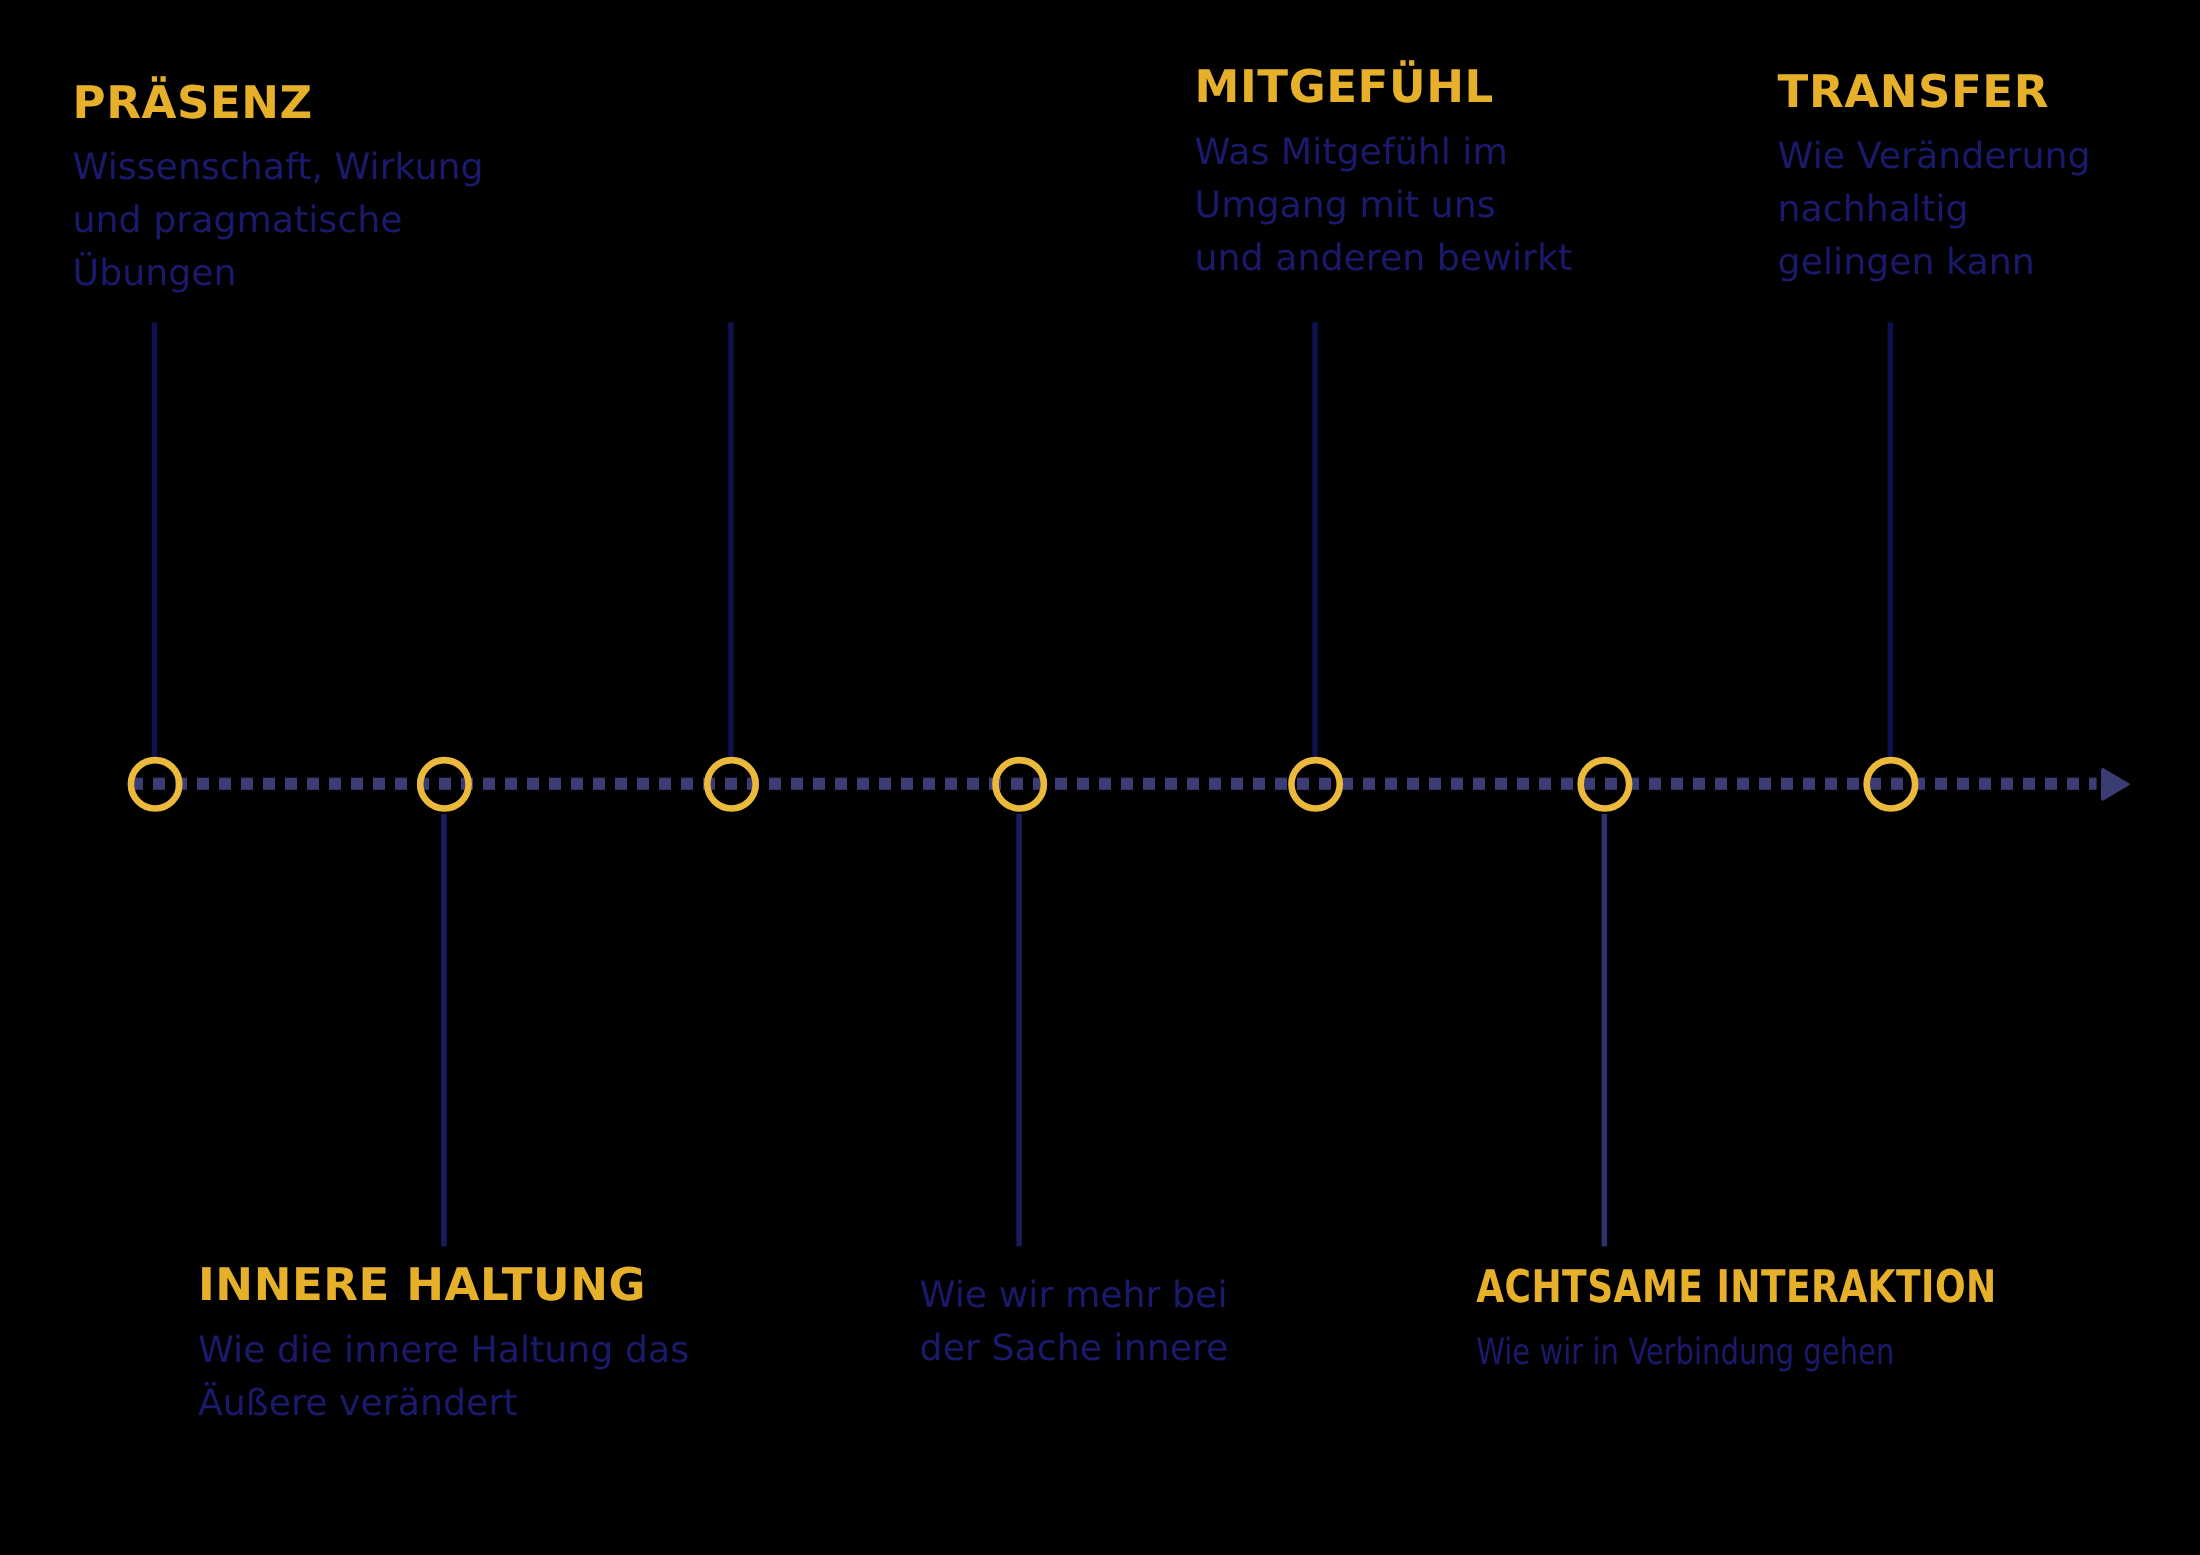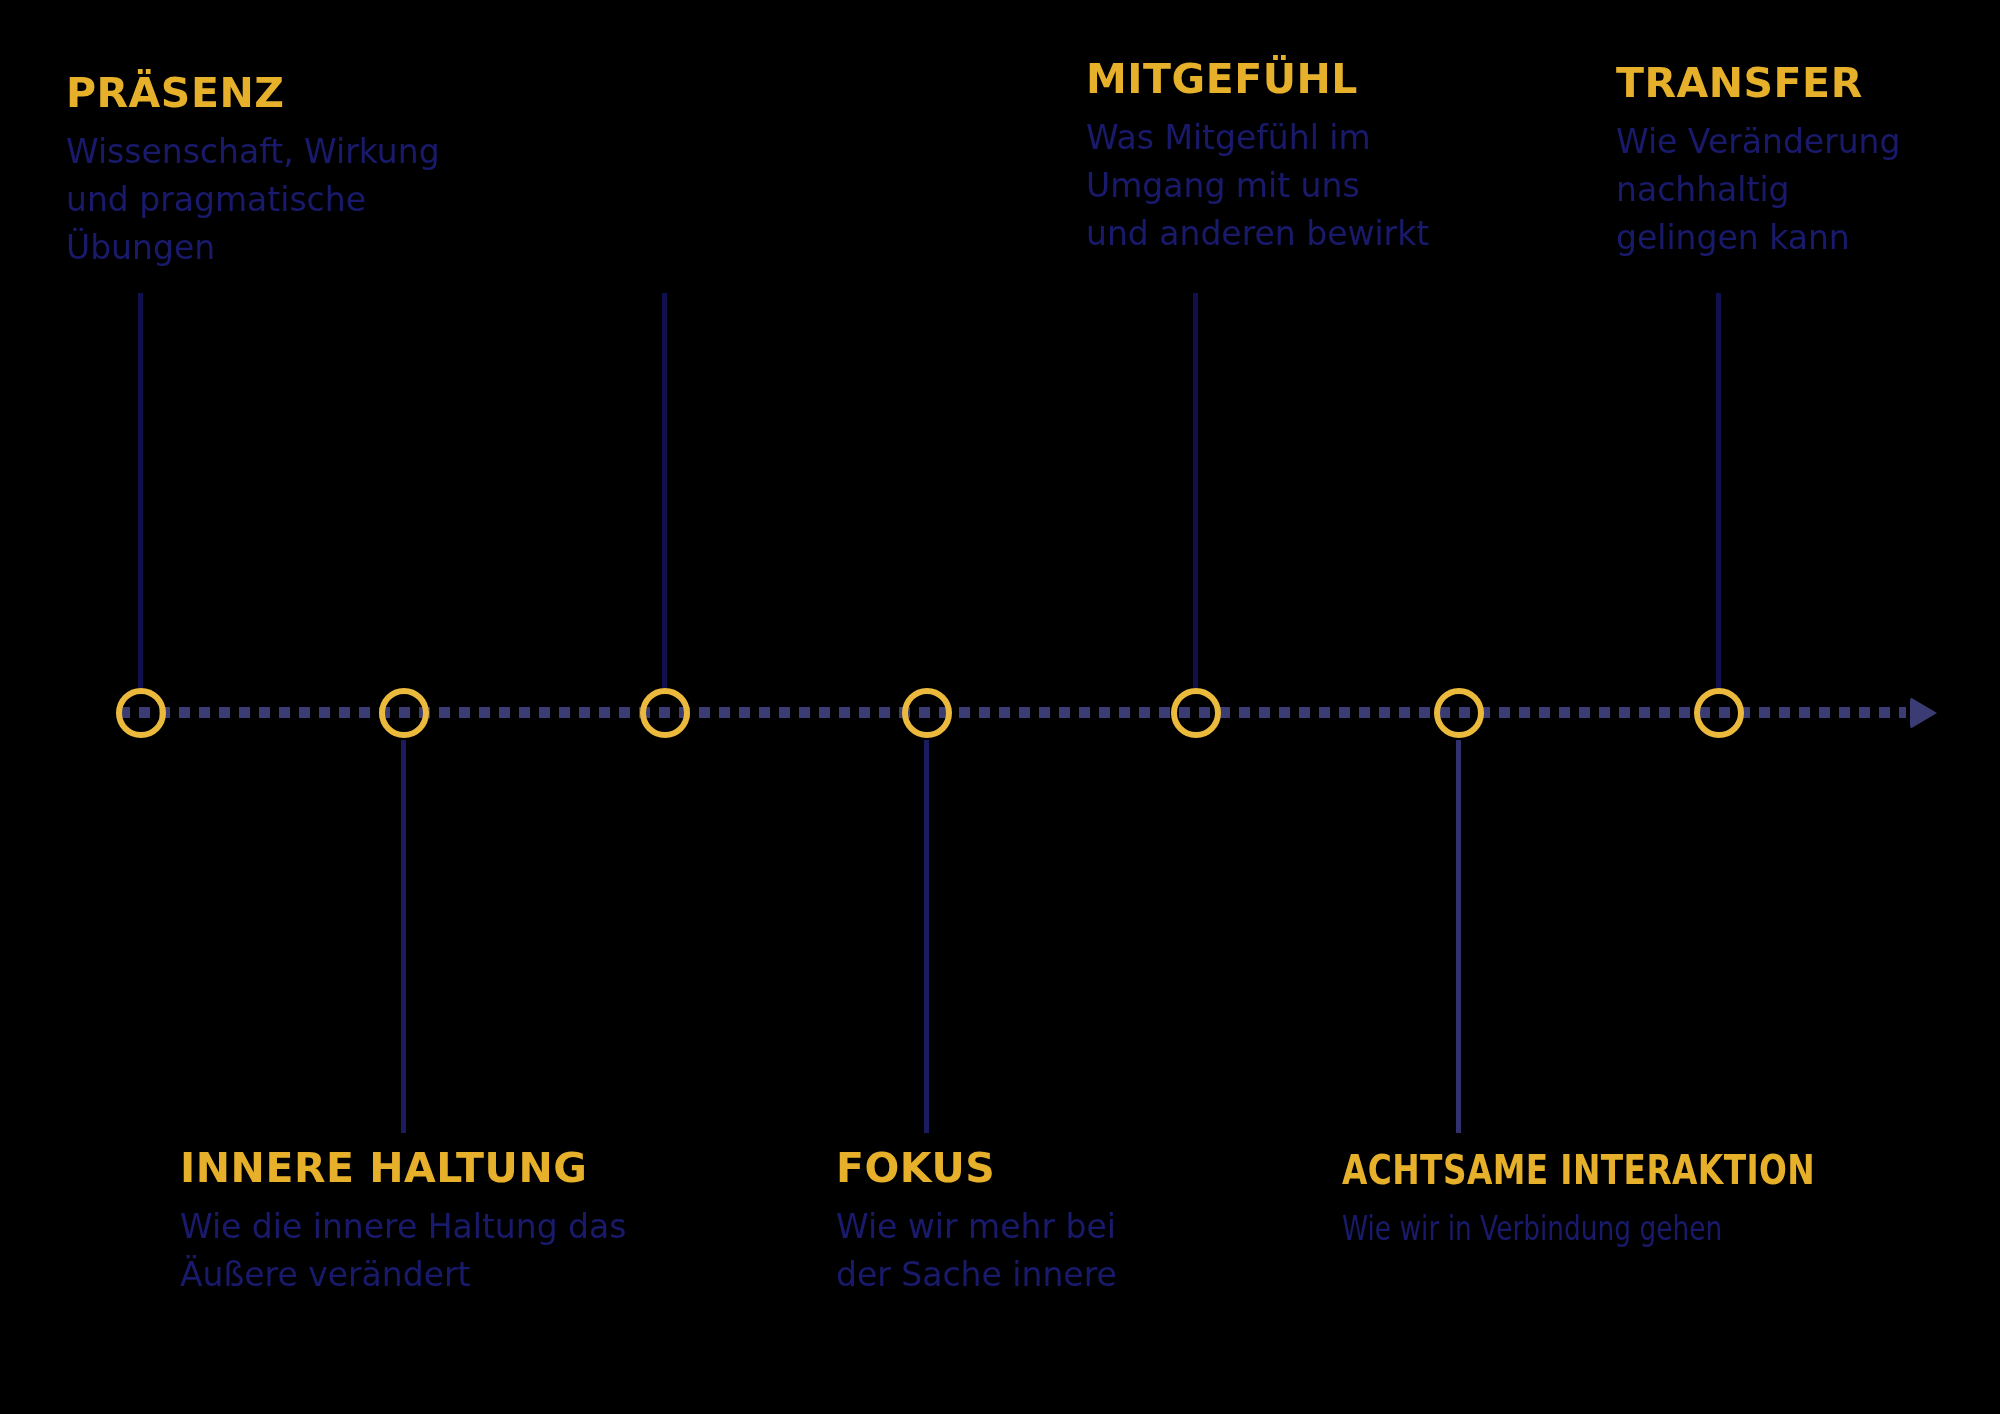--- a/index.html
+++ b/index.html
@@ -114,21 +114,20 @@
 Äußere verändert</p>
   </div>
 
   <div class="block" style="left:1592px; top:58px">
     <h2>TRANSFER</h2>
     <p>Wie Veränderung
 nachhaltig
 gelingen kann</p>
   </div>
   <div class="block" style="left:812px; top:1143px">
-    <h2>FOKUS</h2>
     <p>Wie wir mehr bei
 der Sache innere</p>
   </div>
   <div class="block condensed" style="left:1318px; top:1145px">
     <h2>ACHTSAME INTERAKTION</h2>
     <p>Wie wir in Verbindung gehen</p>
   </div>
 
   <div class="vline up" style="left:114px"></div>
   <div class="vline up" style="left:638px"></div>

